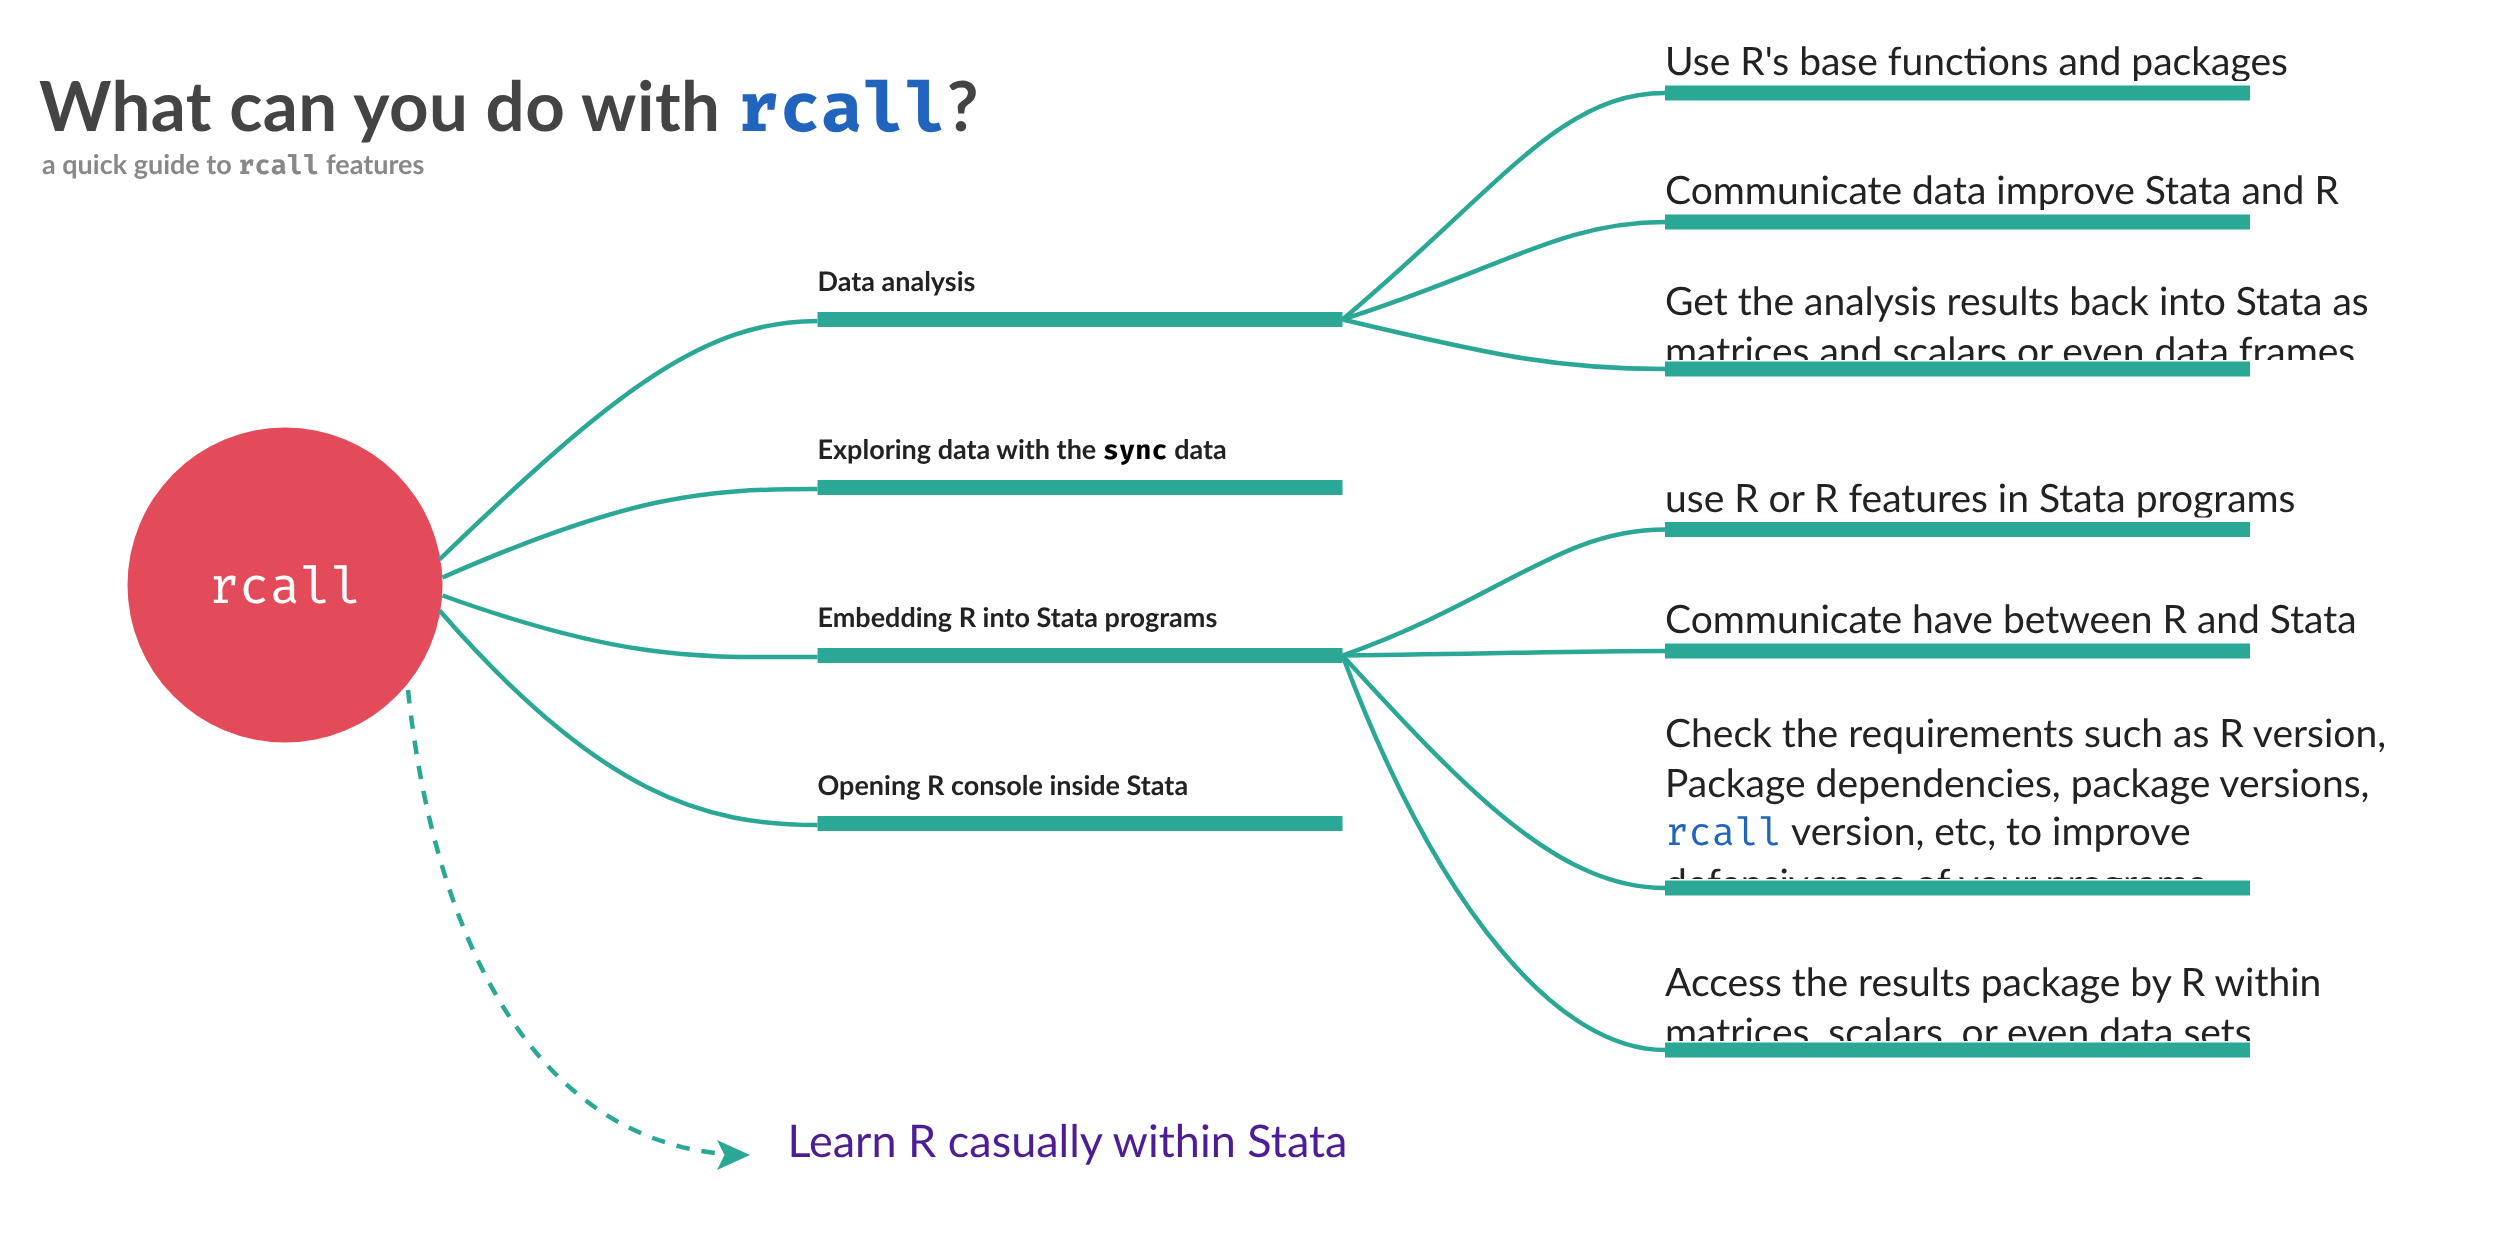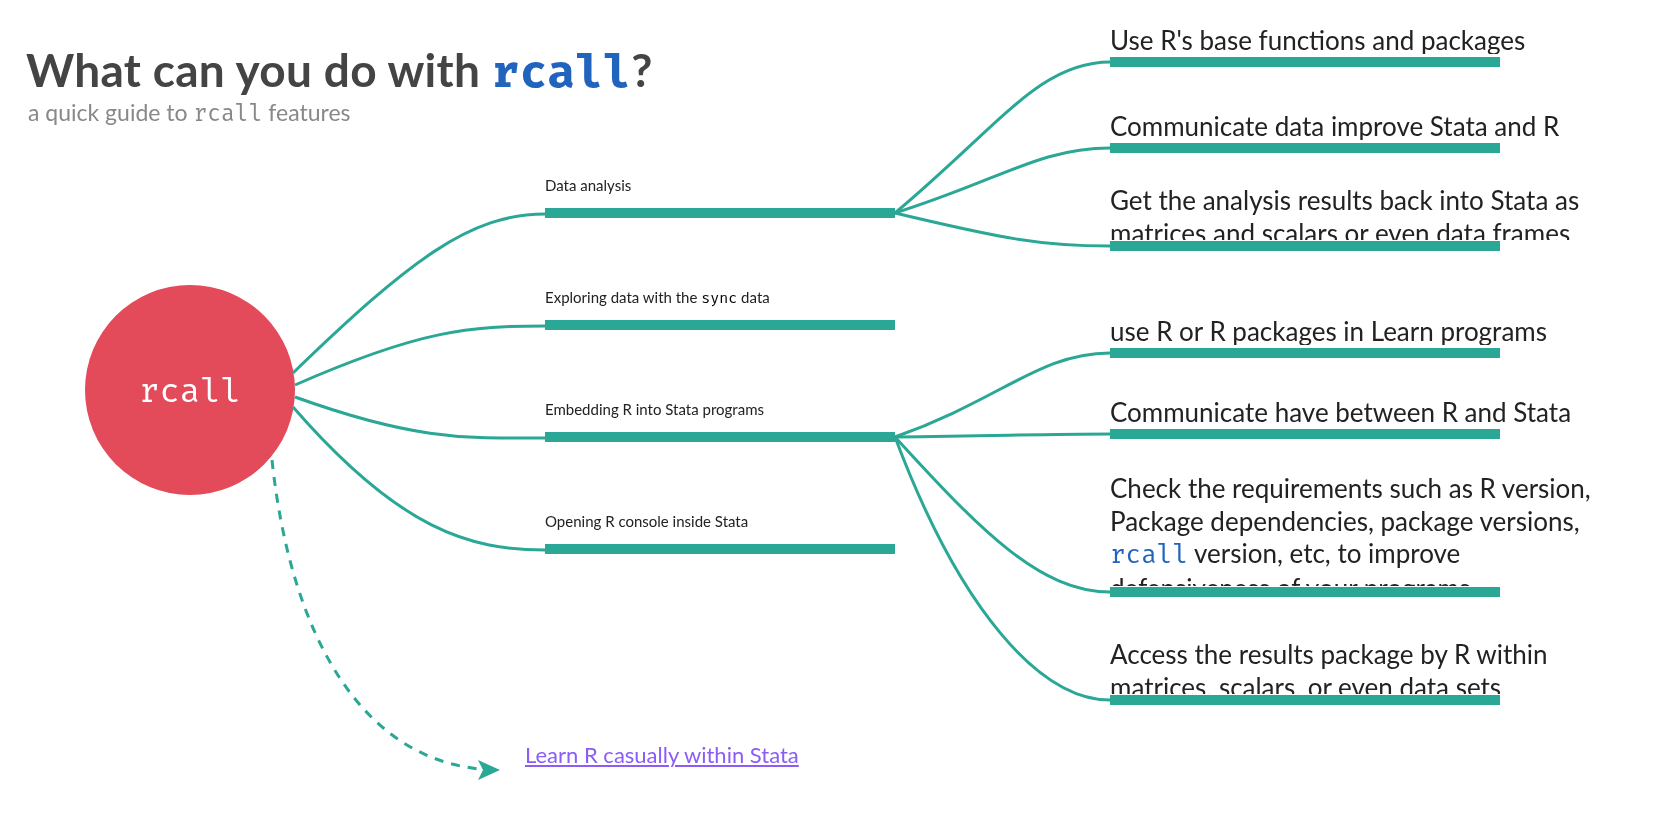--- a/index.html
+++ b/index.html
@@ -1,27 +1,27 @@
 <!DOCTYPE html>
 <html><head>
   <meta charset="utf-8">
   <style>
     * { box-sizing: border-box; margin:0; padding:0; }
     html, body { width:1662px; height:826px; background:#fff; font-family:"Lato","Segoe UI","Helvetica Neue",Arial,sans-serif; color:#333; -webkit-font-smoothing:antialiased; }
     svg { display:block; }
     .mono { font-family:"Fira Mono","Menlo","Consolas",monospace; }
     .title { font-size:46px; color:#444; font-weight:700; letter-spacing:.3px;}
     .title .mono { color:#2164bd; }
-    .subtitle { font-size:23px; color:#888; font-weight:400;}
+    .subtitle { font-size:18px; color:#888; font-weight:700;}
     .subtitle .mono { color:#888; }
-    .branch-label { font-size:15px; color:#222; font-weight:400; }
+    .branch-label { font-size:18px; color:#222; font-weight:700; }
     .branch-label .mono.crim { color:#000000; }
     .leaf-label { font-size:26px; color:#222; font-weight:400; line-height:1.25; }
     .leaf-label .mono.blue { color:#2164bd; }
-    .tip { font-size:22px; color:#8b5cf6; line-height:1.35;text-decoration:underline;}
+    .tip { font-size:30px; color:#4c1d95; line-height:1.35;}
     .root-text { font-family:"Fira Mono","Menlo","Consolas",monospace; fill:#fff; font-size:34px; font-weight:400;}
     .bar { fill:#2aa795; }
     .edge { stroke:#2aa795; stroke-width:3; fill:none; }
     .edge-dash { stroke:#2aa795; stroke-width:3; fill:none; stroke-dasharray:9 8; }
     .arrow { fill:#2aa795; }
   </style>
 </head>
 <body>
 
 <svg width="1662" height="826" viewBox="0 0 1662 826">
@@ -89,21 +89,21 @@
     <div xmlns="http://www.w3.org/1999/xhtml" class="leaf-label">Communicate data improve Stata and R</div>
   </foreignObject>
 
   <rect class="bar" x="1110" y="241" width="390" height="10"></rect>
   <foreignObject x="1110" y="184" width="480" height="56">
     <div xmlns="http://www.w3.org/1999/xhtml" class="leaf-label">Get the analysis results back into Stata as matrices and scalars or even data frames</div>
   </foreignObject>
 
   <rect class="bar" x="1110" y="348" width="390" height="10"></rect>
   <foreignObject x="1110" y="315" width="480" height="30">
-    <div xmlns="http://www.w3.org/1999/xhtml" class="leaf-label">use R or R packages in Learn programs</div>
+    <div xmlns="http://www.w3.org/1999/xhtml" class="leaf-label">use R or R features in Stata programs</div>
   </foreignObject>
 
   <rect class="bar" x="1110" y="429" width="390" height="10"></rect>
   <foreignObject x="1110" y="396" width="480" height="30">
     <div xmlns="http://www.w3.org/1999/xhtml" class="leaf-label">Communicate have between R and Stata</div>
   </foreignObject>
 
   <rect class="bar" x="1110" y="587" width="390" height="10"></rect>
   <foreignObject x="1110" y="472" width="490" height="114">
     <div xmlns="http://www.w3.org/1999/xhtml" class="leaf-label">

